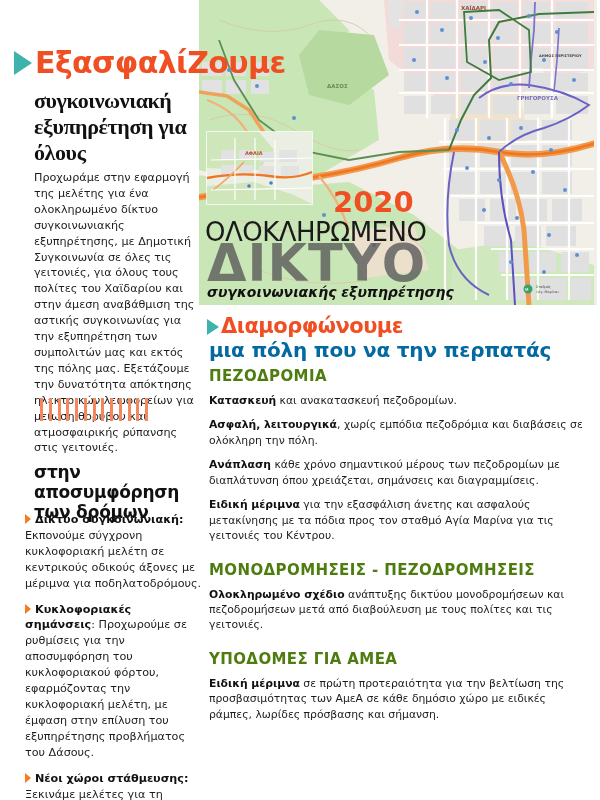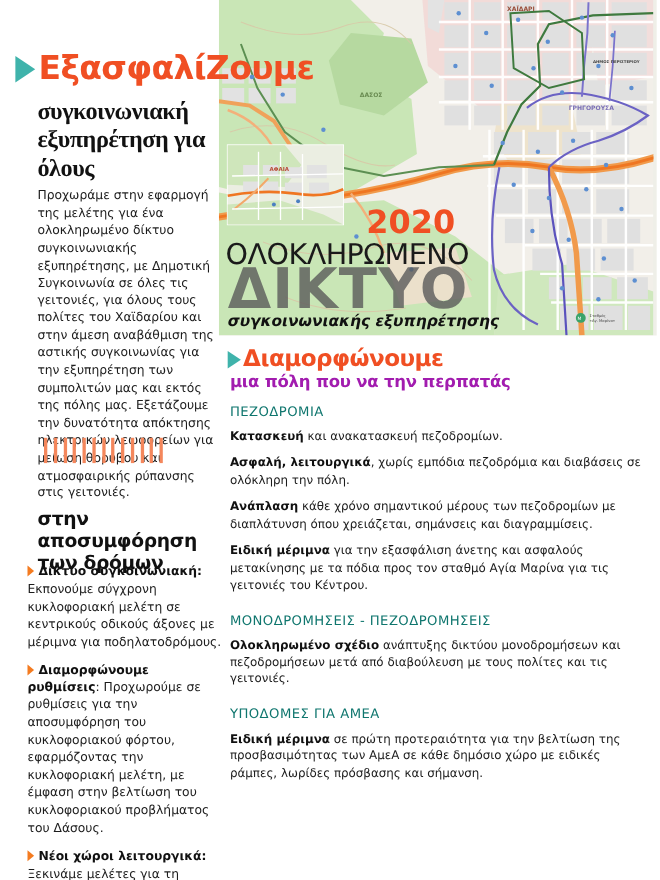--- a/index.html
+++ b/index.html
@@ -207,32 +207,32 @@
     font-weight: bold;
     color: #f04f23;
     letter-spacing: -0.5px;
     line-height: 1;
     white-space: nowrap;
   }
   .h3-sub {
     position: absolute;
     left: 4px;
     top: 33px;
-    font-size: 15px;
-    font-weight: bold;
-    color: #a21caf;
+    font-size: 20px;
+    font-weight: bold;
+    color: #0369a1;
     letter-spacing: -0.2px;
     white-space: nowrap;
   }
 
   .sections { position: absolute; left: 4px; top: 62px; width: 380px; }
   .sec-title {
-    font-size: 12px;
-    font-weight: normal;
-    color: #0f766e;
+    font-size: 15px;
+    font-weight: bold;
+    color: #4d7c0f;
     letter-spacing: 0.4px;
     margin: 0 0 8px 0;
   }
   .sec-gap { margin-top: 17px; }
   .para {
     font-size: 10.8px;
     line-height: 1.43;
     color: #1c1c1c;
     margin-bottom: 9px;
   }
@@ -515,22 +515,22 @@
         <i style="background: rgb(244, 135, 92);"></i>
         <i style="background: rgb(244, 135, 92);"></i>
         <i style="background: rgb(244, 135, 92);"></i>
         <i style="background: rgb(244, 135, 92);"></i>
       </div>
 
     <div class="h2-sub">στην αποσυμφόρηση των δρόμων</div>
 
     <div class="bullets">
         <div class="bullet"><span class="btri"></span><b>Δίκτυο συγκοινωνιακή:</b><span> Εκπονούμε σύγχρονη κυκλοφοριακή μελέτη σε κεντρικούς οδικούς άξονες με μέριμνα για ποδηλατοδρόμους.</span></div>
-        <div class="bullet"><span class="btri"></span><b>Διαμορφώνουμε ρυθμίσεις</b><span>: Προχωρούμε σε ρυθμίσεις για την αποσυμφόρηση του κυκλοφοριακού φόρτου, εφαρμόζοντας την κυκλοφοριακή μελέτη, με έμφαση στην βελτίωση του κυκλοφοριακού προβλήματος του Δάσους.</span></div>
-        <div class="bullet"><span class="btri"></span><b>Νέοι χώροι λειτουργικά:</b><span> Ξεκινάμε μελέτες για τη δημιουργία υπόγειων χώρων στάθμευσης στο κεντρικό Χαϊδάρι και στο Δάσος.</span></div>
+        <div class="bullet"><span class="btri"></span><b>Κυκλοφοριακές σημάνσεις</b><span>: Προχωρούμε σε ρυθμίσεις για την αποσυμφόρηση του κυκλοφοριακού φόρτου, εφαρμόζοντας την κυκλοφοριακή μελέτη, με έμφαση στην επίλυση του εξυπηρέτησης προβλήματος του Δάσους.</span></div>
+        <div class="bullet"><span class="btri"></span><b>Νέοι χώροι στάθμευσης:</b><span> Ξεκινάμε μελέτες για τη δημιουργία υπόγειων χώρων στάθμευσης στο κεντρικό Χαϊδάρι και στο Δάσος.</span></div>
       </div>
   </div>
 
   <div class="right-col">
 
     <div class="h3-row">
       <span class="tri-sm"></span>
       <span class="h3-text">Διαμορφώνουμε</span>
     </div>
     <div class="h3-sub">μια πόλη που να την περπατάς</div>

